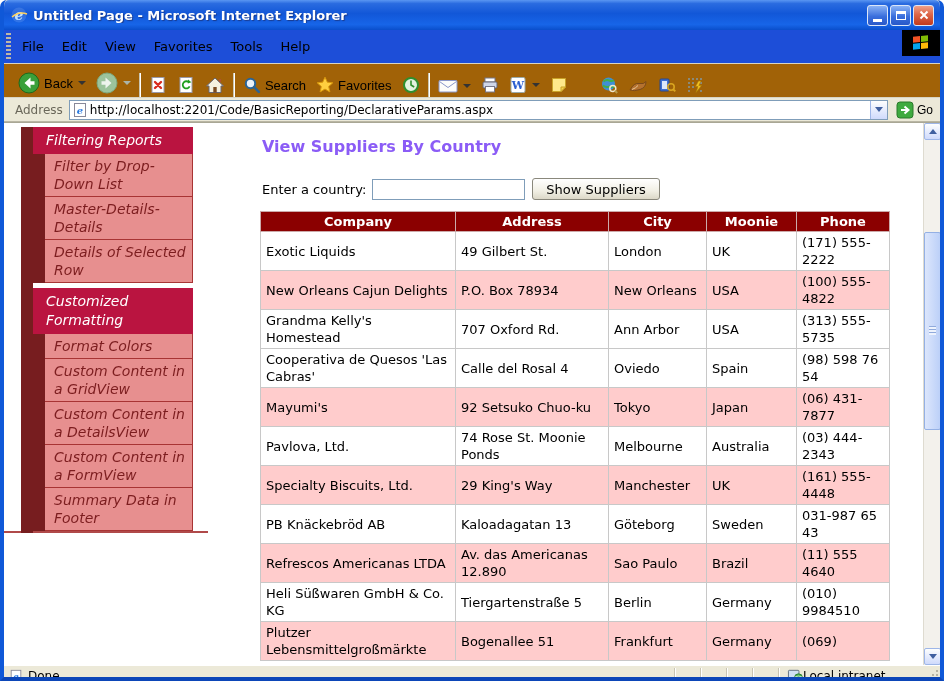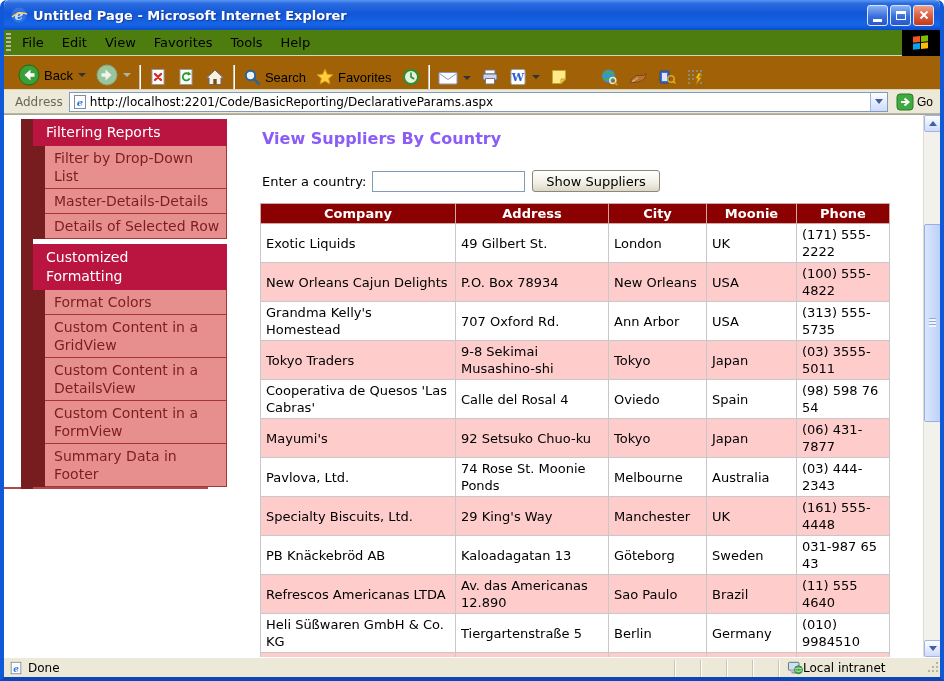--- a/index.html
+++ b/index.html
@@ -19,21 +19,21 @@
     white-space:nowrap;overflow:hidden;}
   .win-controls{display:flex;gap:2px;}
   .win-btn{width:21px;height:21px;border:1px solid #dce6f8;border-radius:3px;padding:0;cursor:pointer;
     display:flex;align-items:center;justify-content:center;}
   .win-btn.minmax{background:linear-gradient(180deg,#8ab2f5,#3a6fdd 55%,#2858c8);}
   .win-btn.close{background:linear-gradient(180deg,#f0a088,#dd6547 45%,#c23a1c);}
   .glyph-min{display:block;width:9px;height:3px;background:#fff;margin-top:10px;}
   .glyph-max{display:block;width:10px;height:9px;border:1px solid #fff;border-top:3px solid #fff;}
 
   
-  .menubar{height:26px;display:flex;align-items:stretch;background:#4d7c0f;border-bottom:1px solid #d8d4c4;position:relative;}
+  .menubar{height:34px;display:flex;align-items:stretch;background:#1d4ed8;border-bottom:1px solid #d8d4c4;position:relative;}
   .grip{width:5px;margin:3px 2px;background:repeating-linear-gradient(180deg,#bdb9a6 0 2px,transparent 2px 4px);}
   .menu-item{display:flex;align-items:center;padding:0 9px;font-size:13px;color:#000;cursor:default;}
   .throbber{position:absolute;right:0;top:0;width:38px;height:26px;background:#000;
     display:flex;align-items:center;justify-content:center;}
   .flag{width:16px;height:14px;display:grid;grid-template-columns:7px 7px;grid-template-rows:6px 6px;gap:1px;transform:skewY(-6deg);}
   .flag i{display:block;}
   .flag .f1{background:#f35325;}.flag .f2{background:#81bc06;}.flag .f3{background:#05a6f0;}.flag .f4{background:#ffba08;}
 
   
   .toolbar{height:34px;display:flex;align-items:flex-end;background:#a16207;border-bottom:1px solid #d8d4c4;padding-right:12px;}
@@ -50,21 +50,21 @@
   .addr-field{flex:1;display:flex;align-items:center;height:20px;background:#fff;border:1px solid #7f9db9;padding-left:2px;}
   .addr-field input{flex:1;border:none;outline:none;font-size:12px;font-family:"DejaVu Sans","Liberation Sans",sans-serif;color:#000;padding:0 2px;}
   .addr-drop{width:17px;height:18px;border:none;background:linear-gradient(180deg,#fdfefe,#cfdafc);border-left:1px solid #9eb6e8;
     display:flex;align-items:center;justify-content:center;cursor:pointer;padding:0;}
   .go-btn{display:flex;align-items:center;gap:3px;margin-left:5px;background:transparent;border:none;font-size:12px;color:#000;cursor:pointer;padding:1px 3px;}
 
   
   .content{position:relative;height:543px;background:#fff;overflow:hidden;border-top:1px solid #a9a795;}
 
   
-  .sb-wrap{position:absolute;left:17px;top:4px;width:206px;}
+  .sb-wrap{position:absolute;left:17px;top:4px;width:172px;font-style:italic;}
   .sb-wrap::before{content:"";position:absolute;left:0;top:0;width:12px;height:100%;background:#771d1f;}
   .sb-header{position:relative;margin-left:12px;background:#ba1440;color:#fff;font-size:14px;line-height:19px;
     padding:4px 30px 4px 13px;cursor:pointer;}
   .sb-items{position:relative;margin-left:12px;padding-left:12px;}
   .sb-items::before{content:"";position:absolute;left:0;top:0;width:12px;height:100%;background:#771d1f;}
   .sb-item{background:#e78f8f;color:#7c1d1f;font-size:14px;line-height:18px;padding:3px 4px 3px 9px;
     border-bottom:1px solid #a83434;border-right:1px solid #a83434;cursor:pointer;}
   .sb-gap{height:5px;}
   .sb-underline{margin-left:-17px;width:204px;height:2px;background:#b04a4a;}
 
@@ -426,27 +426,20 @@
               <td>USA</td>
               <td>(100) 555-4822</td>
             </tr>
           <tr>
               <td>Grandma Kelly's Homestead</td>
               <td>707 Oxford Rd.</td>
               <td>Ann Arbor</td>
               <td>USA</td>
               <td>(313) 555-5735</td>
             </tr>
-          <tr class="alt">
-              <td>Tokyo Traders</td>
-              <td>9-8 Sekimai Musashino-shi</td>
-              <td>Tokyo</td>
-              <td>Japan</td>
-              <td>(03) 3555-5011</td>
-            </tr>
           <tr>
               <td>Cooperativa de Quesos 'Las Cabras'</td>
               <td>Calle del Rosal 4</td>
               <td>Oviedo</td>
               <td>Spain</td>
               <td>(98) 598 76 54</td>
             </tr>
           <tr class="alt">
               <td>Mayumi's</td>
               <td>92 Setsuko Chuo-ku</td>

